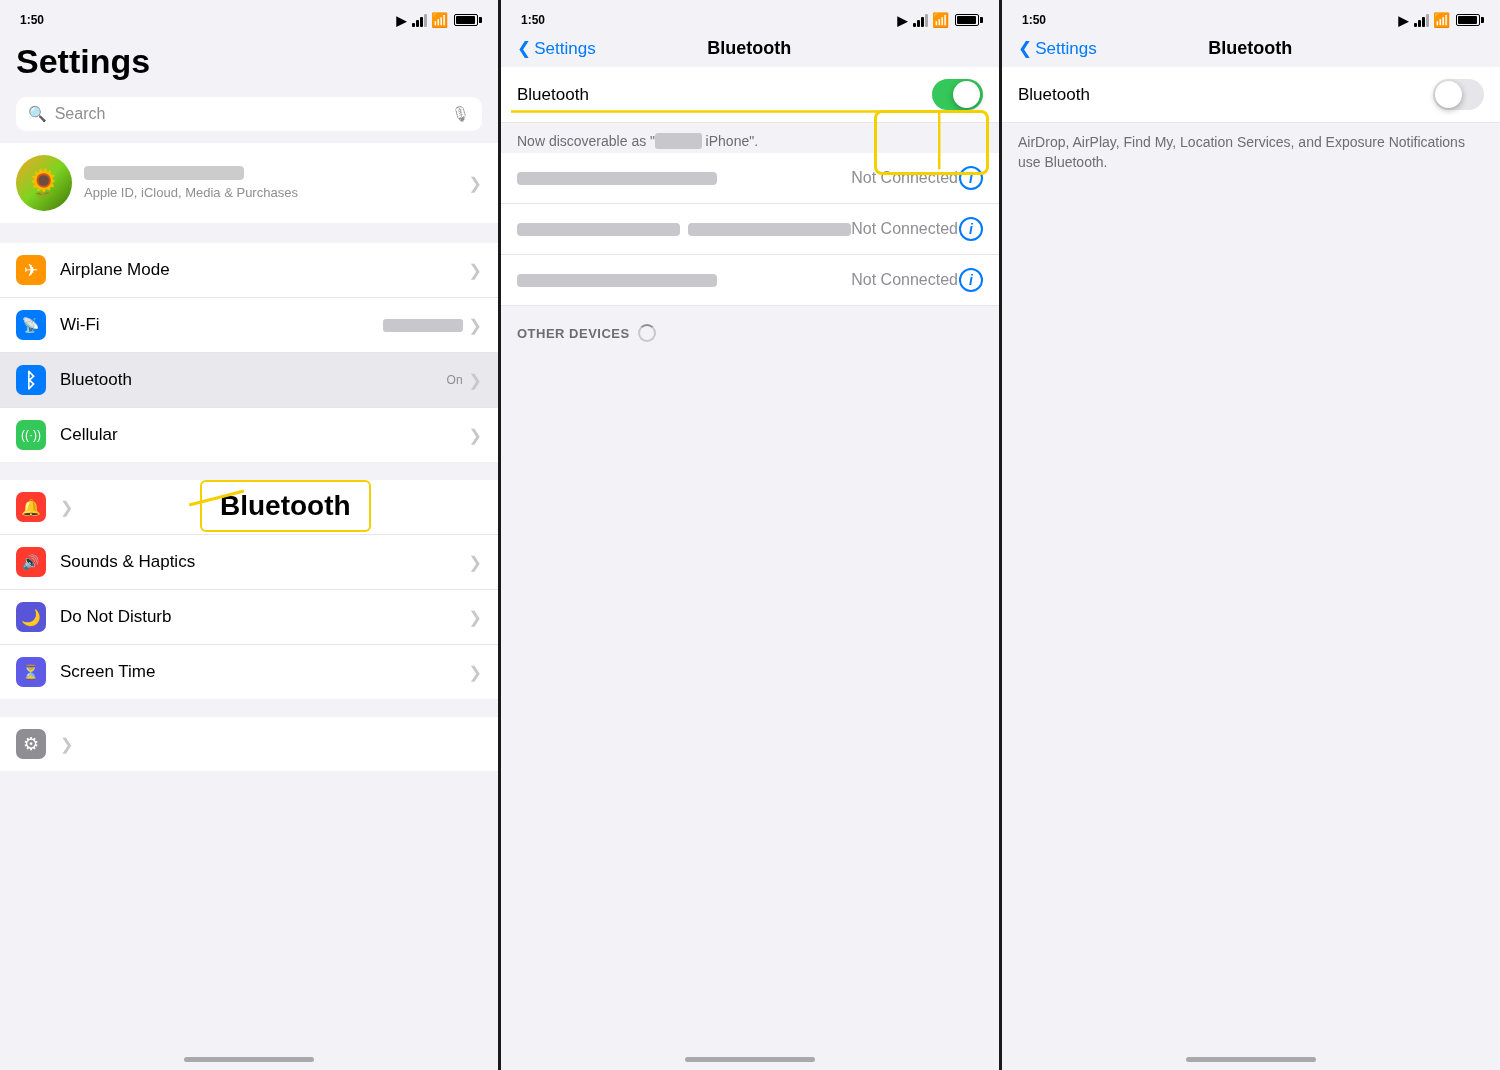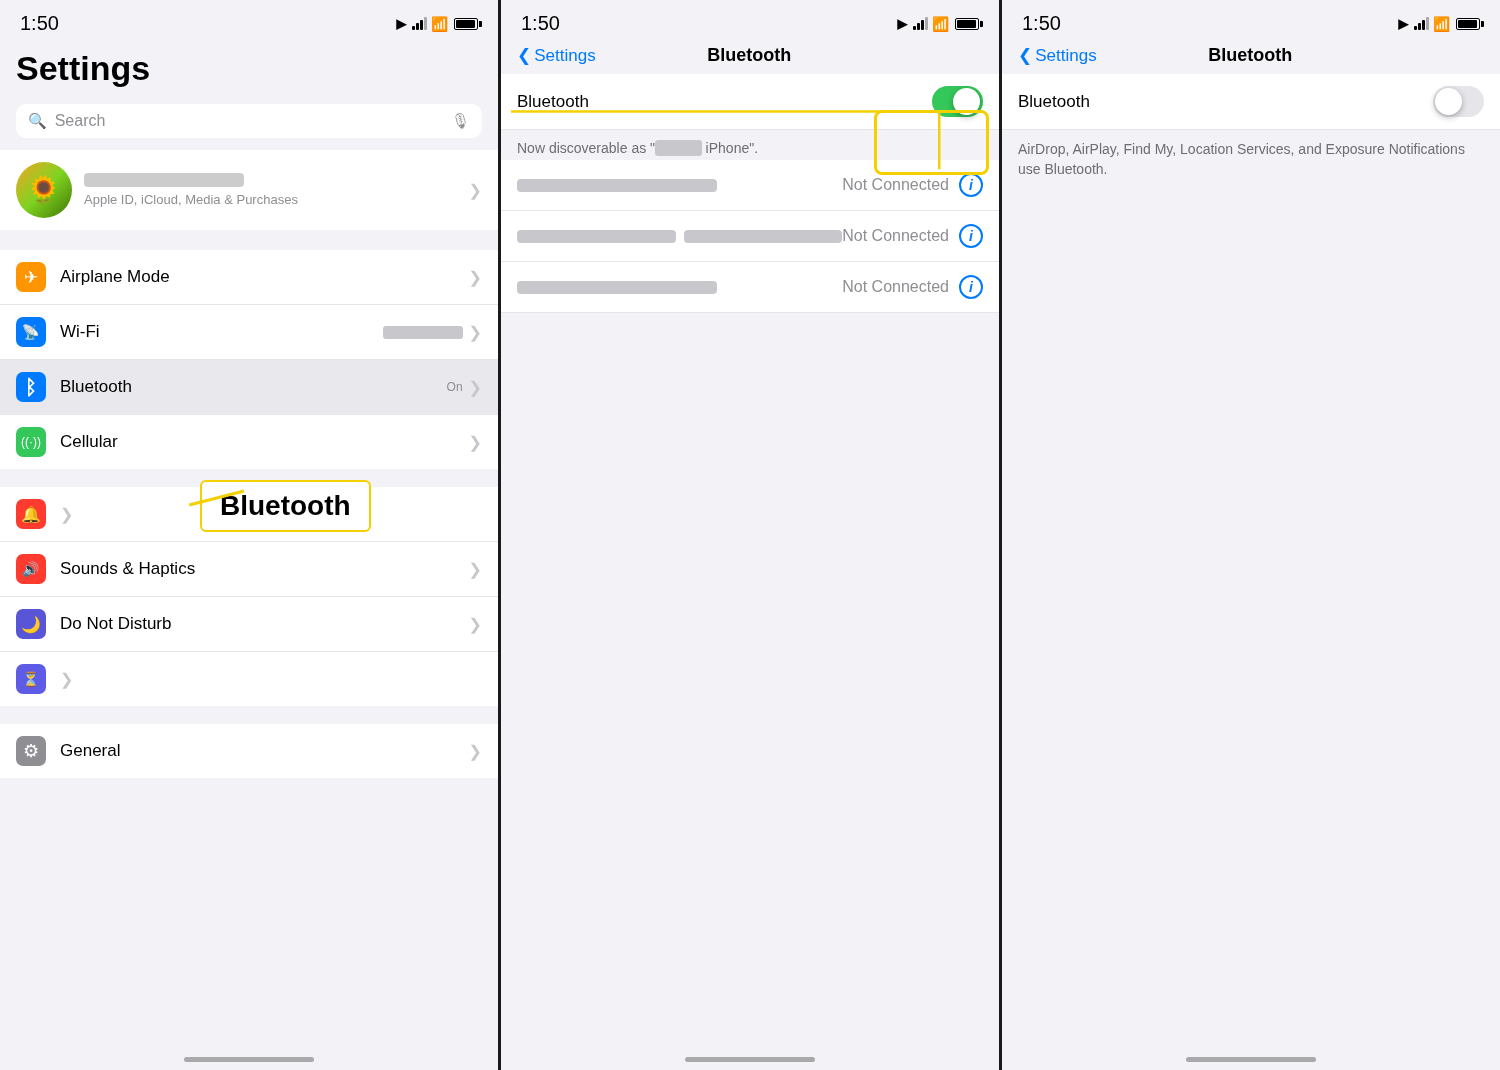--- a/index.html
+++ b/index.html
@@ -28,21 +28,21 @@
     
     .status-bar {
       display: flex;
       justify-content: space-between;
       align-items: center;
       padding: 12px 20px 6px;
       background: #f2f2f7;
       font-size: 15px;
       font-weight: 600;
     }
-    .status-time { font-weight: 400; font-size: 20px; text-align: center; }
+    .status-time { font-weight: 700; font-size: 12px; text-align: center; }
     .status-icons { display: flex; align-items: center; gap: 5px; font-size: 13px; }
     .signal-bars { display: flex; align-items: flex-end; gap: 1px; }
     .signal-bar { width: 3px; background: #000; border-radius: 1px; }
     .bar1 { height: 4px; }
     .bar2 { height: 7px; }
     .bar3 { height: 10px; }
     .bar4 { height: 13px; opacity: 0.3; }
     .wifi-icon { font-size: 14px; }
     .battery-icon {
       width: 24px; height: 12px; border: 1.5px solid #000; border-radius: 2px;
@@ -236,21 +236,21 @@
       padding: 13px 16px;
       border-bottom: 0.5px solid #e5e5ea;
     }
     .device-name-blurred {
       flex: 1;
       height: 13px;
       background: #c7c7cc;
       border-radius: 4px;
       max-width: 200px;
     }
-    .device-status { font-size: 16px; color: #8e8e93; margin-right: 10px; }
+    .device-status { font-size: 16px; color: #8e8e93; margin-right: 1px; }
     .info-btn {
       width: 24px; height: 24px; border-radius: 50%;
       border: 2px solid #007aff; color: #007aff;
       display: flex; align-items: center; justify-content: center;
       font-size: 14px; font-style: italic; font-weight: 700;
       cursor: pointer; flex-shrink: 0;
     }
 
     .other-devices-row {
       display: flex;
@@ -389,30 +389,30 @@
       <span class="item-label">Sounds &amp; Haptics</span>
       <span class="item-chevron">❯</span>
     </div>
     <div class="settings-item">
       <div class="item-icon icon-purple" style="font-size:16px">🌙</div>
       <span class="item-label">Do Not Disturb</span>
       <span class="item-chevron">❯</span>
     </div>
     <div class="settings-item">
       <div class="item-icon icon-indigo" style="font-size:14px">⏳</div>
+      <span class="item-label">Screen Time</span>
       <span class="item-chevron">❯</span>
     </div>
   </div>
 
   <div class="group-spacer"></div>
 
   <div class="settings-group">
     <div class="settings-item">
       <div class="item-icon icon-gray" style="font-size:18px">⚙</div>
-      <span class="item-label">General</span>
       <span class="item-chevron">❯</span>
     </div>
   </div>
 
   <div class="bt-callout">Bluetooth</div>
 
   <svg class="annotation-overlay" viewBox="0 0 500 1070">
 
     <line x1="245" y1="493" x2="190" y2="507" stroke="#f5d000" stroke-width="3"></line>
   </svg>
@@ -478,20 +478,24 @@
   </div>
 
   <div class="device-row">
     <div style="flex:1;display:flex;gap:8px;align-items:center;">
       <div class="device-name-blurred" style="width:140px"></div>
     </div>
     <span class="device-status">Not Connected</span>
     <div class="info-btn">i</div>
   </div>
 
+  <div class="other-devices-row">
+    <span class="bt-section-header" style="padding:0;">OTHER DEVICES</span>
+    <div class="spinner"></div>
+  </div>
 
   <div class="toggle-callout" style="top:110px;right:10px;width:115px;height:65px;"></div>
 
   <svg class="annotation-overlay" viewBox="0 0 500 1070">
     <line x1="440" y1="170" x2="440" y2="112" stroke="#f5d000" stroke-width="2.5"></line>
     <line x1="440" y1="112" x2="10" y2="112" stroke="#f5d000" stroke-width="2.5"></line>
   </svg>
 
   <div class="home-indicator"></div>
 </div>

